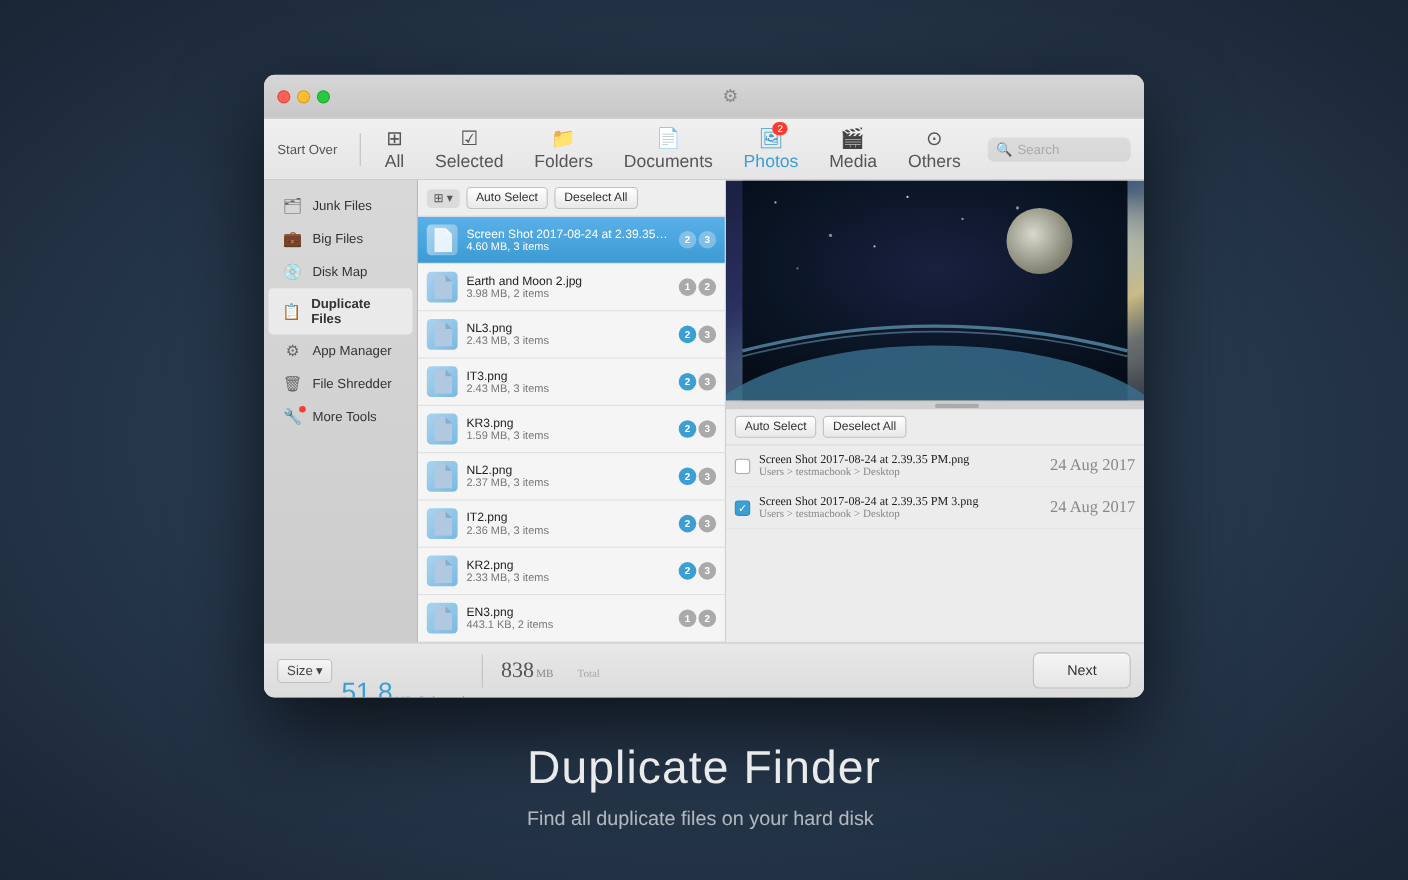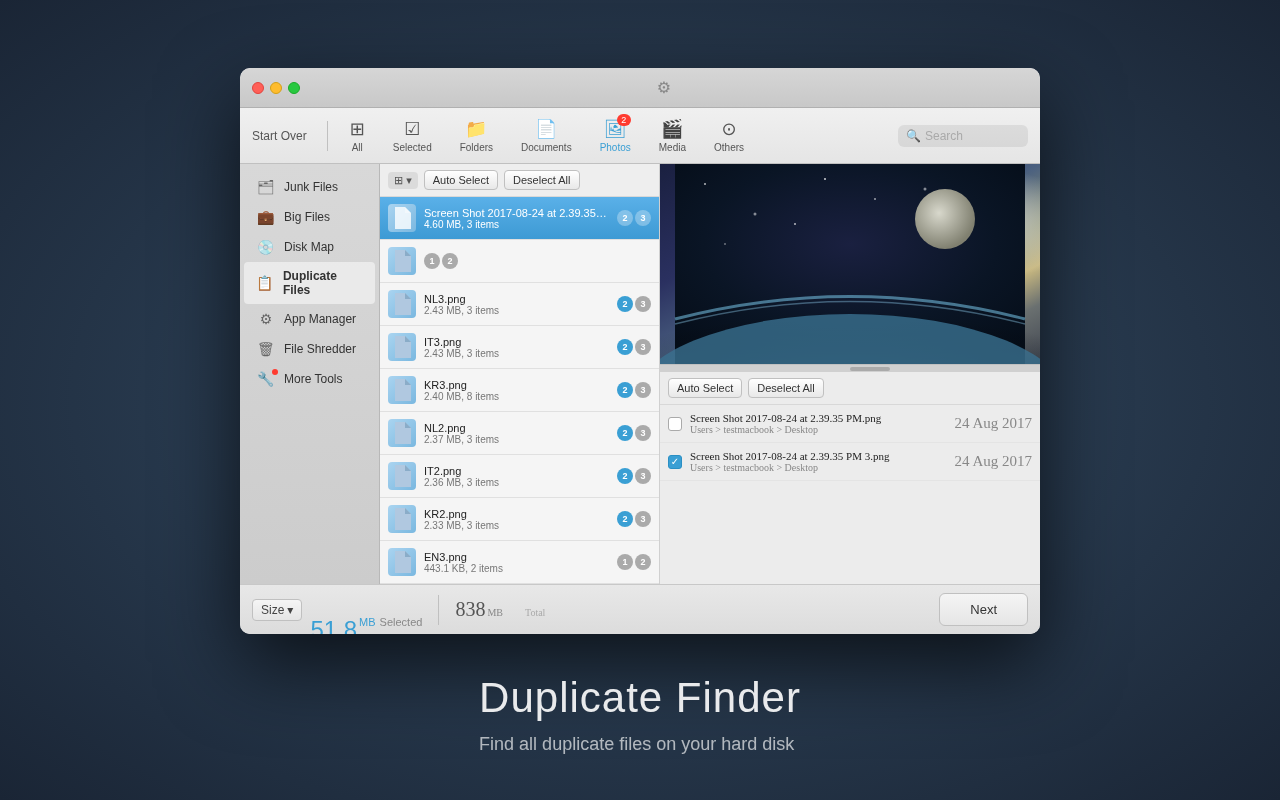--- a/index.html
+++ b/index.html
@@ -106,21 +106,21 @@
     .toolbar-icon {
       font-size: 18px;
       color: #555;
     }
 
     .toolbar-item.photos-active .toolbar-icon {
       color: #3a9fd4;
     }
 
     .toolbar-label {
-      font-size: 10px;
+      font-size: 16px;
       color: #555;
     }
 
     .toolbar-item.photos-active .toolbar-label {
       color: #3a9fd4;
     }
 
     .badge {
       position: absolute;
       top: -4px;
@@ -460,21 +460,21 @@
       color: #444;
       background: linear-gradient(to bottom, #f5f5f5, #e5e5e5);
       border: 1px solid #c0c0c0;
       border-radius: 4px;
       padding: 3px 8px;
       cursor: pointer;
     }
 
     .selected-info {
       display: flex;
-      align-items: flex-start;
+      align-items: flex-end;
       gap: 2px;
       margin-top: 41px;
     }
 
     .selected-size-big {
       font-size: 24px;
       font-weight: 300;
       color: #3a9fd4;
     }
 
@@ -690,20 +690,24 @@
           </div>
         </div>
 
         <div class="file-item">
           <div class="file-item-icon">
             <svg width="18" height="22" viewBox="0 0 18 22">
                 <path d="M2 0h10l6 6v16H2V0z" fill="#b0c8e0"></path>
                 <path d="M12 0l6 6h-6V0z" fill="#8aacc8"></path>
               </svg>
           </div>
+          <div class="file-item-info">
+            <div class="file-item-name">Earth and Moon 2.jpg</div>
+            <div class="file-item-meta">3.98 MB, 2 items</div>
+          </div>
           <div class="file-item-badges">
             <div class="num-badge gray">1</div>
             <div class="num-badge gray">2</div>
           </div>
         </div>
 
         <div class="file-item">
           <div class="file-item-icon">
               <svg width="18" height="22" viewBox="0 0 18 22">
                 <path d="M2 0h10l6 6v16H2V0z" fill="#b0c8e0"></path>
@@ -739,21 +743,21 @@
 
         <div class="file-item">
           <div class="file-item-icon">
               <svg width="18" height="22" viewBox="0 0 18 22">
                 <path d="M2 0h10l6 6v16H2V0z" fill="#b0c8e0"></path>
                 <path d="M12 0l6 6h-6V0z" fill="#8aacc8"></path>
               </svg>
             </div>
           <div class="file-item-info">
             <div class="file-item-name">KR3.png</div>
-            <div class="file-item-meta">2.40 MB, 8 items</div>
+            <div class="file-item-meta">1.59 MB, 3 items</div>
           </div>
           <div class="file-item-badges">
             <div class="num-badge blue">2</div>
             <div class="num-badge gray">3</div>
           </div>
         </div>
 
         <div class="file-item">
           <div class="file-item-icon">
               <svg width="18" height="22" viewBox="0 0 18 22">

